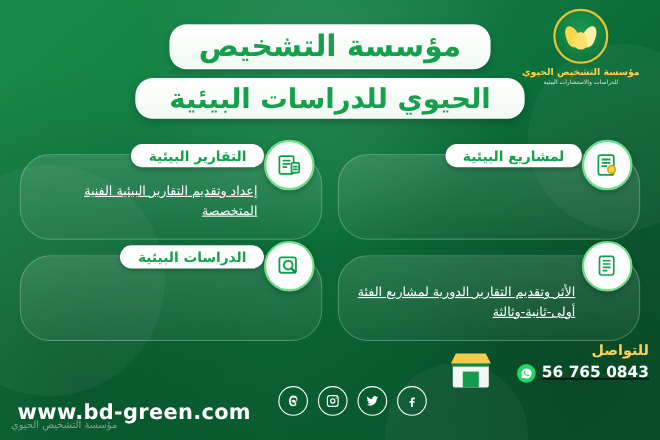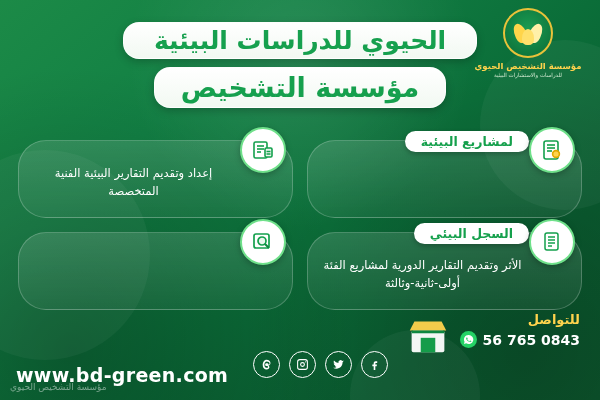--- a/index.html
+++ b/index.html
@@ -48,30 +48,30 @@
   
   .grid{position:absolute;top:140px;left:18px;right:18px;display:flex;flex-direction:column;gap:14px;}
   .row{display:flex;gap:14px;}
   .card{position:relative;flex:1;min-height:78px;
     background:linear-gradient(180deg,rgba(255,255,255,0.13) 0%, rgba(255,255,255,0.05) 100%);
     border:1px solid rgba(255,255,255,0.22);
     border-radius:28px;padding:20px 58px 10px 14px;box-sizing:border-box;}
   .card-title{position:absolute;top:-10px;right:52px;
     background:#ffffff;color:#15a04c;font-size:12.5px;font-weight:bold;
     padding:3px 16px;border-radius:12px;box-shadow:0 2px 5px rgba(0,0,0,0.25);white-space:nowrap;}
-  .card-text{color:#ffffff;font-size:11.5px;line-height:1.55;text-align:center;padding-top:4px;}
+  .card-text{color:#ffffff;font-size:11.5px;line-height:1.55;padding-top:4px;text-decoration:underline;}
   .card-icon{position:absolute;top:-14px;right:6px;width:42px;height:42px;border-radius:50%;
     background:#ffffff;border:2px solid #6fe08a;display:flex;align-items:center;justify-content:center;
     box-shadow:0 2px 6px rgba(0,0,0,0.25);}
   .card-icon svg{width:24px;height:24px;}
 
   
-  .contact{position:absolute;bottom:52px;right:20px;text-align:right;}
+  .contact{position:absolute;bottom:52px;right:10px;text-align:right;}
   .contact-label{color:#ffd34d;font-size:13px;font-weight:bold;}
-  .contact-row{display:flex;align-items:center;justify-content:flex-end;gap:6px;margin-top:4px;}
+  .contact-row{display:flex;justify-content:flex-end;gap:6px;margin-top:4px;text-decoration:underline;}
   .wa{width:17px;height:17px;border-radius:50%;background:#25d366;display:flex;align-items:center;justify-content:center;}
   .wa svg{width:11px;height:11px;fill:#fff;}
   .phone{color:#ffffff;font-size:14px;font-weight:bold;direction:ltr;}
   .shop{position:absolute;bottom:44px;right:150px;width:44px;height:40px;opacity:.95;}
 
   
   .social{position:absolute;bottom:22px;right:212px;display:flex;gap:9px;}
   .soc{width:25px;height:25px;border-radius:50%;border:1.5px solid #ffffff;display:flex;align-items:center;justify-content:center;}
   .soc svg{width:13px;height:13px;fill:#fff;}
   .website{position:absolute;bottom:14px;left:16px;color:#ffffff;font-size:19px;font-weight:bold;direction:ltr;letter-spacing:.3px;}
@@ -89,73 +89,74 @@
     <div class="logo-mark">
       <span class="leaf l1"></span>
         <span class="leaf l2"></span>
         <span class="leaf l3"></span>
     </div>
     <div class="logo-title">مؤسسة التشخيص الحيوي</div>
     <div class="logo-sub">للدراسات والاستشارات البيئية</div>
   </div>
 
   <div class="headline">
+    <div class="h-line">مؤسسة التشخيص</div>
     <div class="h-line second">الحيوي للدراسات البيئية</div>
-    <div class="h-line">مؤسسة التشخيص</div>
   </div>
 
   <div class="grid">
     <div class="row">
 
       <div class="card">
         <div class="card-title">لمشاريع البيئية</div>
         <div class="card-icon">
           <svg viewBox="0 0 24 24" fill="none" stroke="#13a04c" stroke-width="1.6">
             <rect x="4" y="3" width="14" height="18" rx="2" fill="#ffffff"></rect>
             <line x1="7" y1="7" x2="15" y2="7"></line>
               <line x1="7" y1="10" x2="15" y2="10"></line>
             <line x1="7" y1="13" x2="12" y2="13"></line>
             <circle cx="16" cy="16" r="3.4" fill="#ffd34d" stroke="#e0a800"></circle>
           </svg>
         </div>
       </div>
 
       <div class="card">
+        <div class="card-title">التقارير البيئية</div>
         <div class="card-icon">
           <svg viewBox="0 0 24 24" fill="none" stroke="#13a04c" stroke-width="1.6">
             <rect x="3" y="4" width="13" height="16" rx="1.6" fill="#ffffff"></rect>
             <line x1="6" y1="8" x2="13" y2="8"></line>
               <line x1="6" y1="11" x2="13" y2="11"></line>
             <line x1="6" y1="14" x2="10" y2="14"></line>
             <rect x="14" y="10" width="7" height="9" rx="1.2" fill="#eaf7ee"></rect>
             <path d="M15.5 13.5h4M15.5 16h4"></path>
           </svg>
         </div>
         <div class="card-text">إعداد وتقديم التقارير البيئية الفنية المتخصصة</div>
       </div>
 
     </div>
 
     <div class="row">
 
       <div class="card">
-        <div class="card-title">السجل البيئي</div>
         <div class="card-icon">
           <svg viewBox="0 0 24 24" fill="none" stroke="#13a04c" stroke-width="1.5">
             <rect x="5" y="3" width="13" height="17" rx="2" fill="#ffffff"></rect>
             <line x1="8" y1="7" x2="15" y2="7"></line>
               <line x1="8" y1="10" x2="15" y2="10"></line>
             <line x1="8" y1="13" x2="15" y2="13"></line>
               <line x1="8" y1="16" x2="12" y2="16"></line>
           </svg>
         </div>
         <div class="card-text">الأثر وتقديم التقارير الدورية لمشاريع الفئة أولى-ثانية-وثالثة</div>
       </div>
 
       <div class="card">
+        <div class="card-title">الدراسات البيئية</div>
         <div class="card-icon">
           <svg viewBox="0 0 24 24" fill="none" stroke="#13a04c" stroke-width="1.7">
             <rect x="3" y="4" width="15" height="14" rx="2" fill="#ffffff"></rect>
             <circle cx="11" cy="11" r="4" stroke="#13a04c" fill="#eaf7ee"></circle>
             <line x1="14" y1="14" x2="18" y2="18" stroke="#0e8a41" stroke-width="2.2"></line>
           </svg>
         </div>
       </div>
 
     </div>

